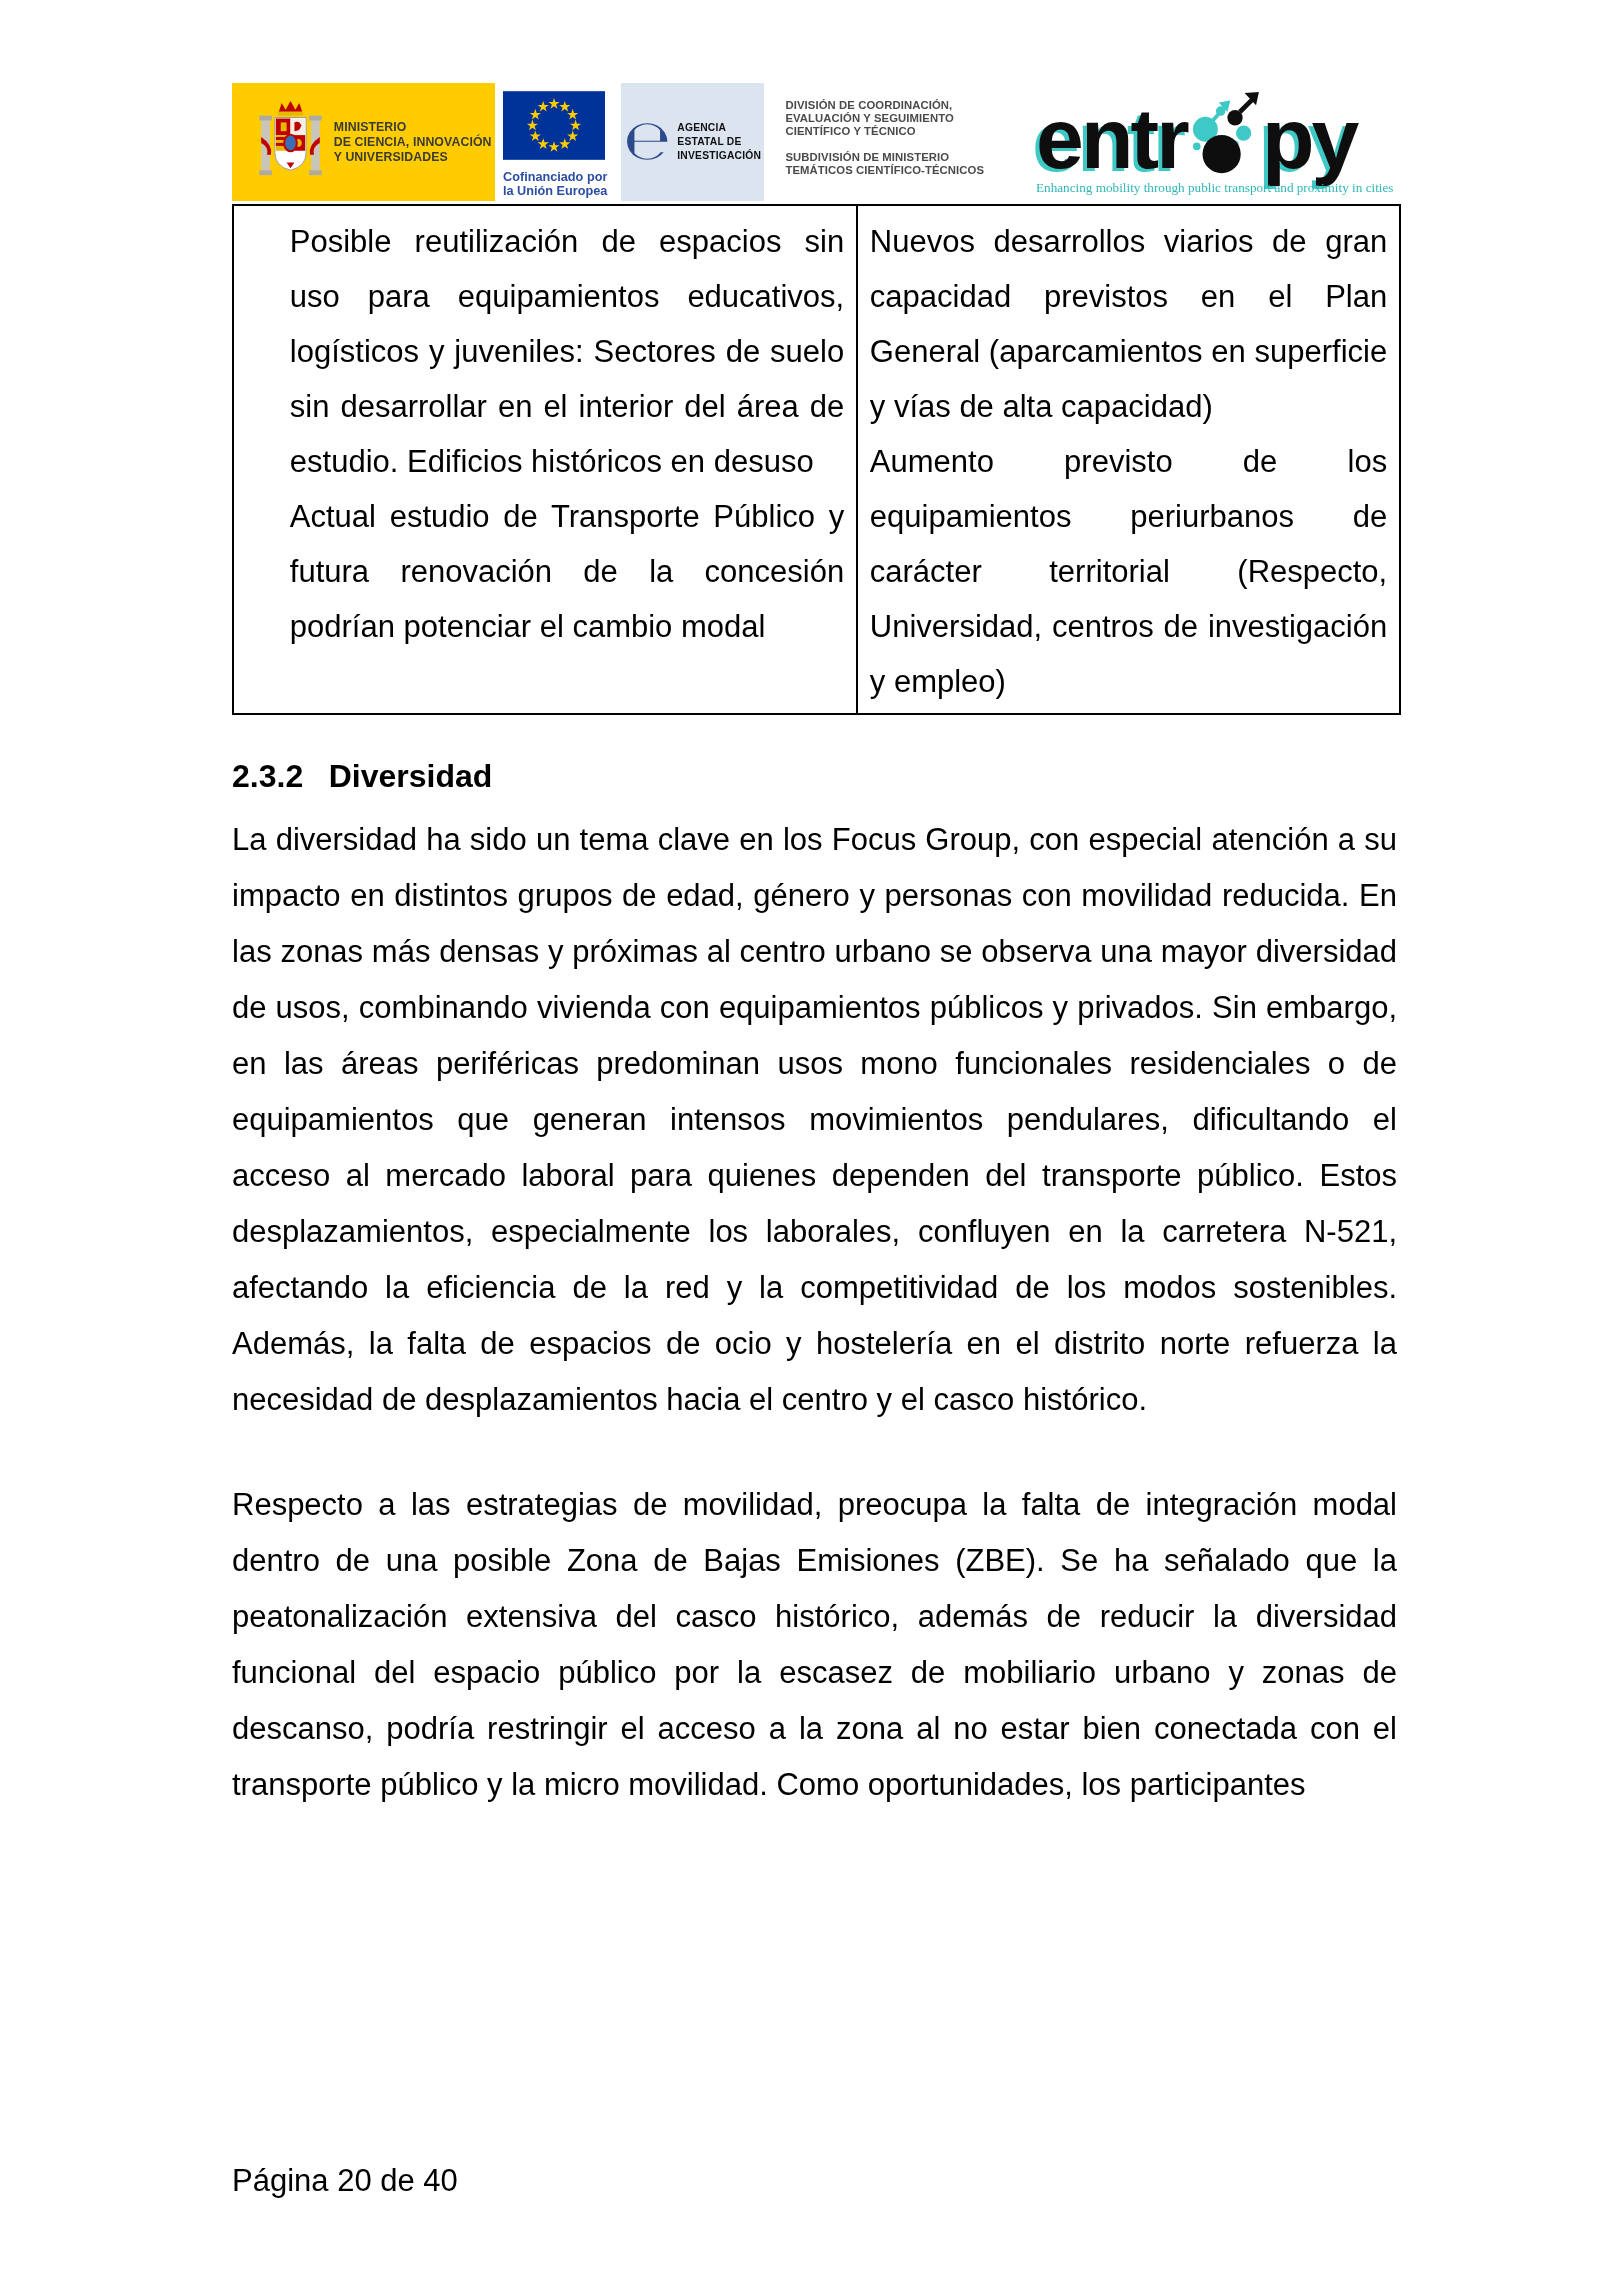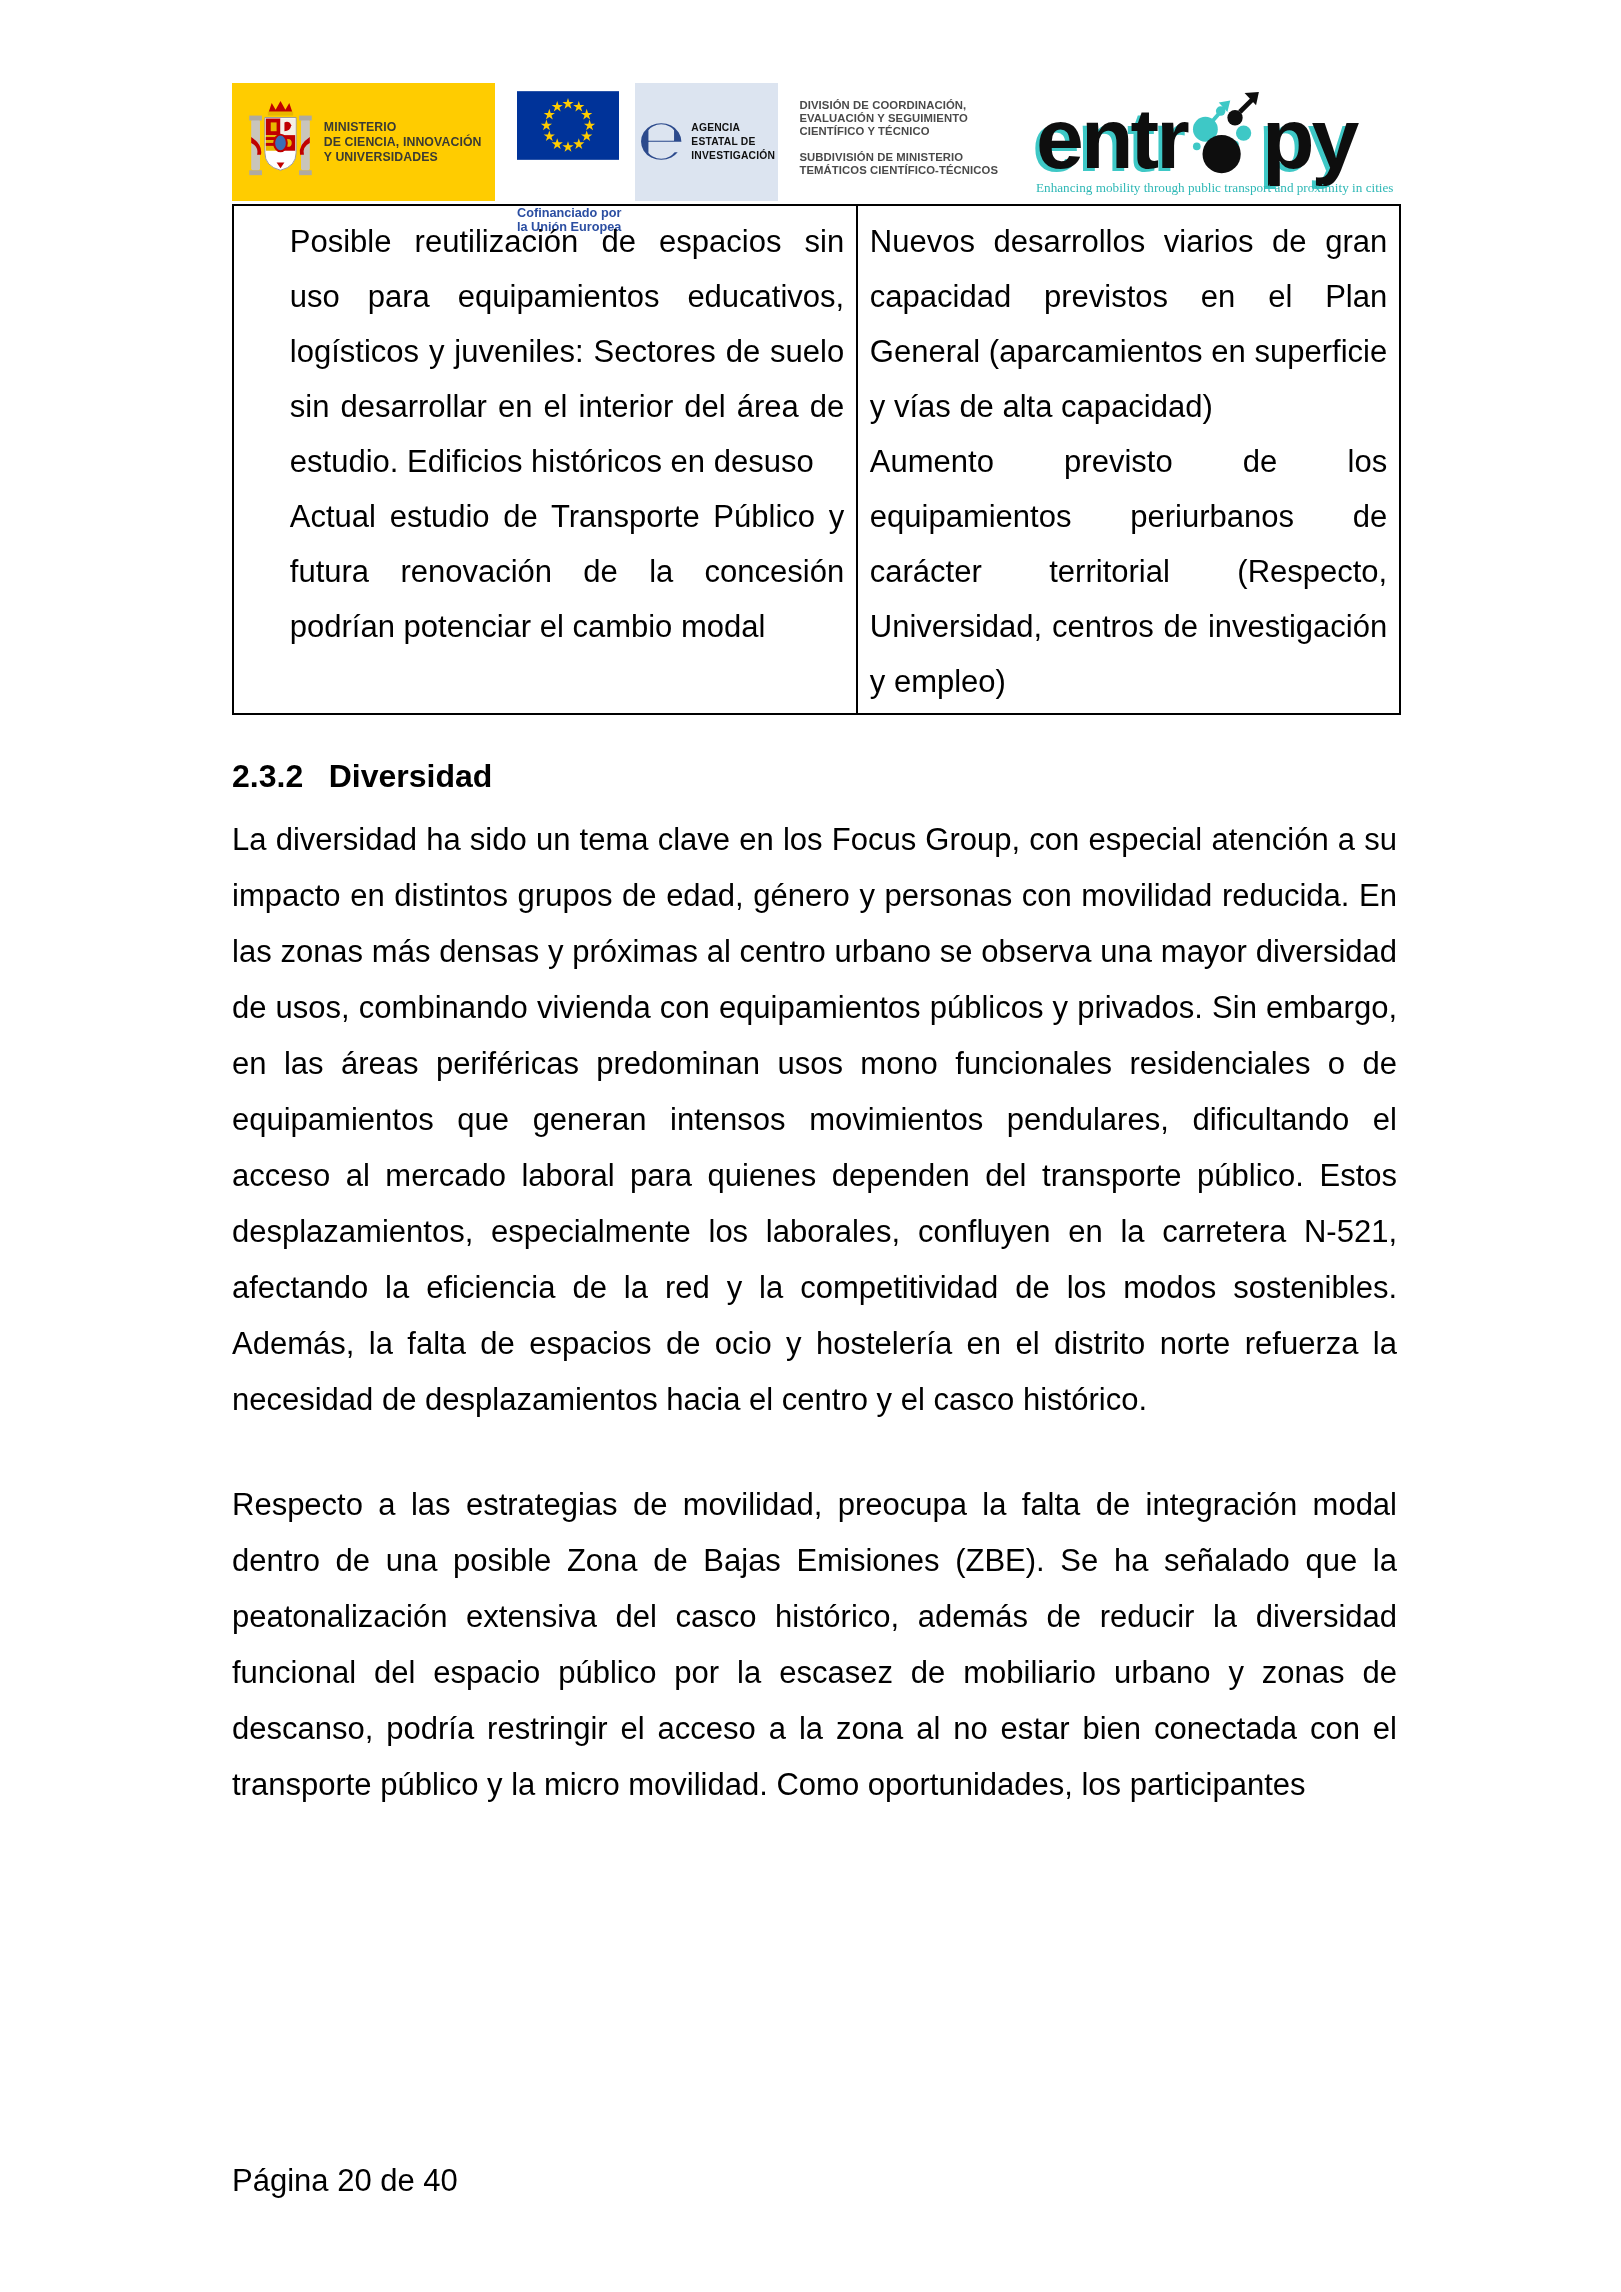--- a/index.html
+++ b/index.html
@@ -7,24 +7,24 @@
     position:relative; width:1621px; height:2293px; margin:0 auto;
     background:#ffffff; overflow:hidden;
     font-family:"Liberation Sans","DejaVu Sans",sans-serif; color:#000;
   }
   .content{ position:absolute; left:232px; top:83px; width:1169px; }
 
   
   .logo-band{ display:flex; height:118px; align-items:stretch; }
 
   .ministry{ width:263px; background:#FFCC00; display:flex; align-items:center;
-             gap:11.8px; padding-left:17px; box-sizing:border-box; flex:none; }
+             gap:11.8px; padding-left:27px; box-sizing:border-box; flex:none; }
   .ministry-text{ font-size:12.3px; line-height:15px; color:#3B3B33; font-weight:bold; letter-spacing:0.1px; }
 
-  .eu{ width:110px; margin-left:22px; flex:none; display:flex; flex-direction:column; align-items:flex-start;gap:36px; }
+  .eu{ width:110px; margin-left:8px; flex:none; display:flex; flex-direction:column; align-items:flex-start; }
   .eu svg{ margin-top:7.8px; }
   .eu-caption{ font-size:12.7px; font-weight:bold; color:#2B4EA2; line-height:14.7px; margin-top:5.9px; white-space:nowrap; }
 
   .aei{ width:143px; margin-left:7.8px; flex:none; background:#DCE4F0;
         display:flex; align-items:center; justify-content:center; gap:6.9px; box-sizing:border-box; }
   .aei-glyph{ font-family:"DejaVu Sans",sans-serif; font-size:55px; color:#2C4A8C; line-height:55px;
               position:relative; top:-2px; }
   .aei-text{ font-size:10.3px; font-weight:bold; line-height:13.7px; color:#101010; letter-spacing:0.2px; }
 
   .division{ margin-left:21.6px; padding-top:15.7px; flex:1; min-width:0;

